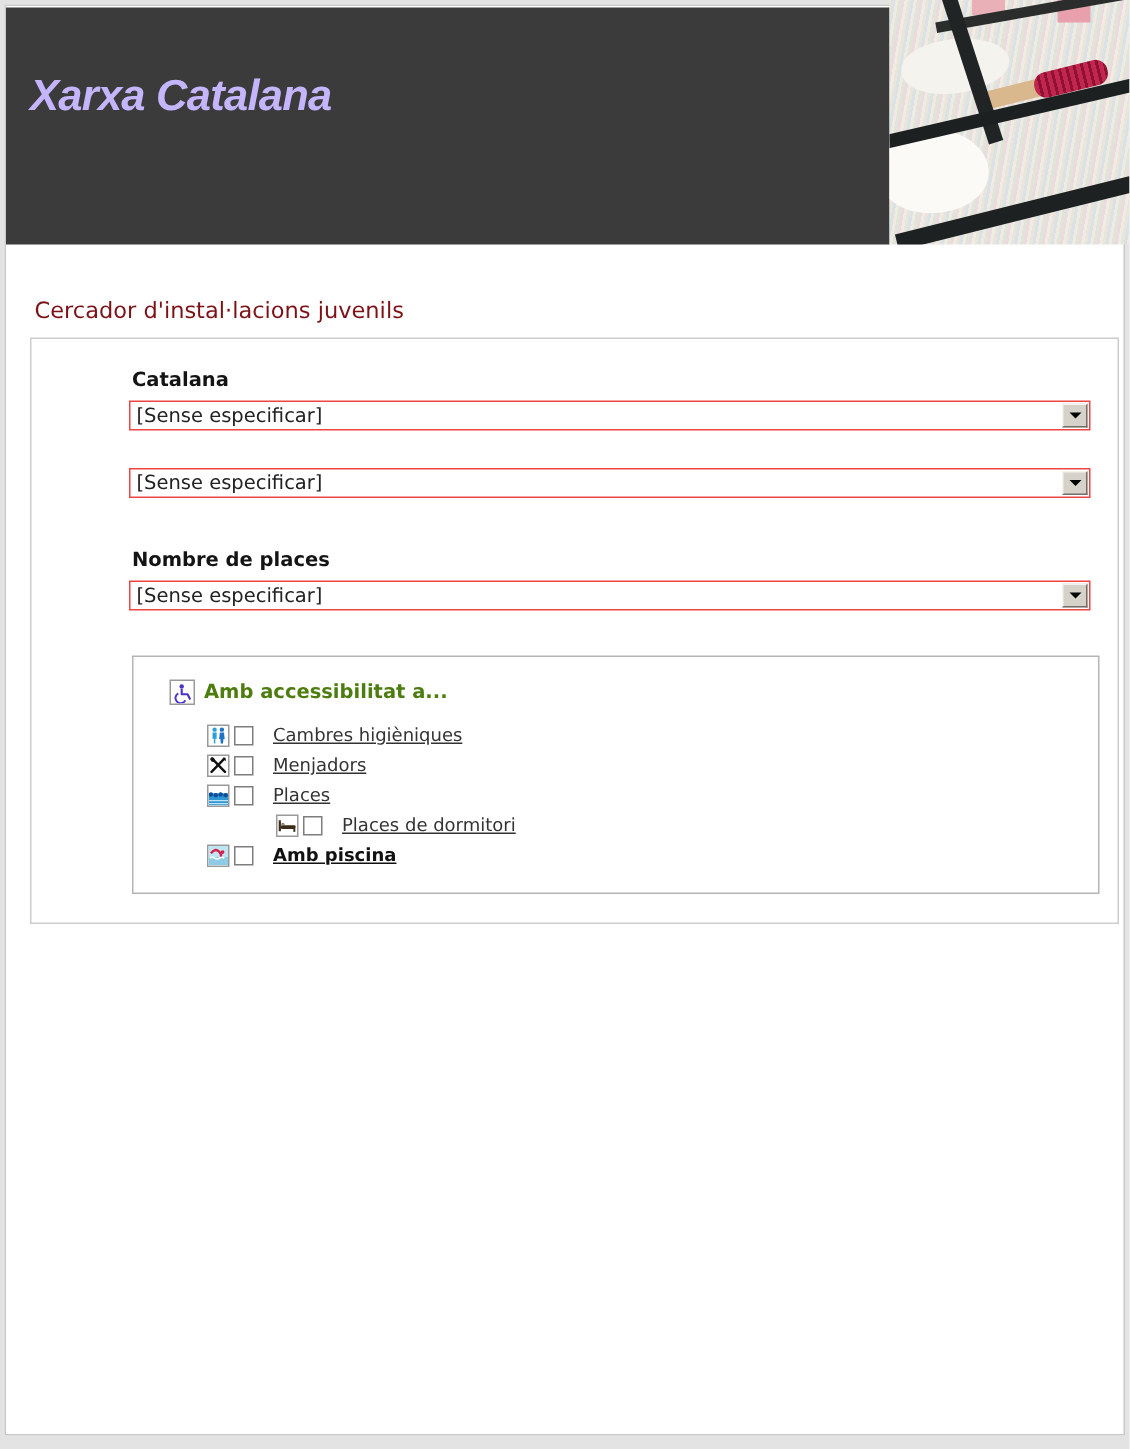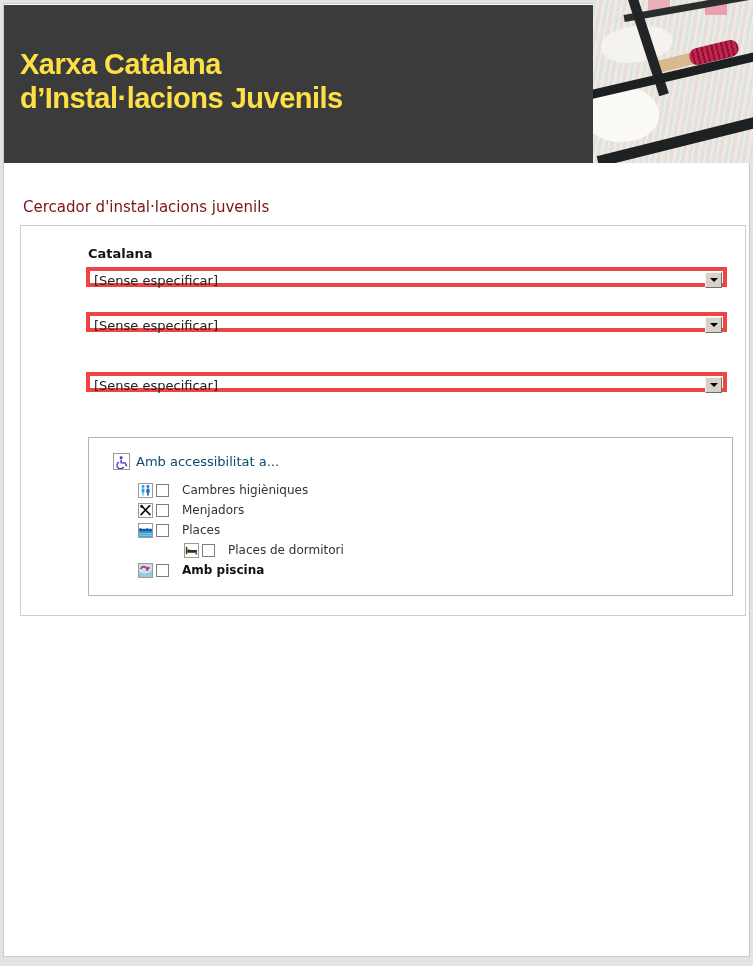--- a/index.html
+++ b/index.html
@@ -14,22 +14,22 @@
     position:absolute; left:3px; top:3px; width:747px; height:954px;
     background:#ffffff; border:1px solid #c9c9c9;
   }
   
   .header-dark {
     position:absolute; left:4px; top:5px; width:589px; height:158px;
     background:#3b3b3b;
   }
   .site-title {
     position:absolute; left:16px; top:42px;
-    color:#fde047; font-family:"Liberation Sans", sans-serif;
-    font-weight:bold; font-size:29px; line-height:34px; letter-spacing:-0.5px;
+    color:#c4b5fd; font-family:"Liberation Sans", sans-serif;
+    font-weight:bold; font-size:29px; line-height:34px; letter-spacing:-0.5px;font-style:italic;
   }
   .header-photo {
     position:absolute; left:593px; top:0; width:160px; height:163px;
     overflow:hidden;
     background:
       repeating-linear-gradient(100deg,
         #eae5db 0 2px, #d9e2e6 2px 4px, #f1eae3 4px 6px,
         #dde6d8 6px 8px, #ecdade 8px 10px, #efece4 10px 12px);
   }
   .ph { position:absolute; }
@@ -57,21 +57,21 @@
   }
   .main-box {
     position:absolute; left:20px; top:225px; width:726px; height:391px;
     border:1px solid #cdcdcd; background:#fff;
   }
   .field { position:absolute; left:65px; width:641px; }
   .field-0 { top:20px; } .field-1 { top:80px; } .field-2 { top:140px; }
   .field-label { font-size:13px; font-weight:bold; color:#141414; margin-left:2px; }
   .select {
     margin-top:6px; position:relative; height:20px; width:641px;
-    background:#fff; border:4px solid #ef4444; cursor:default;
+    background:#fff; border:1px solid #ef4444; cursor:default;
   }
   .select-value {
     position:absolute; left:4px; top:2px; font-size:13px; color:#222;
     white-space:nowrap;
   }
   .select-arrow {
     position:absolute; right:1px; top:1px; width:17px; height:16px;
     background:#d6d2ca;
     border:1px solid; border-color:#f5f3ef #716f6a #716f6a #f5f3ef;
     display:flex; align-items:center; justify-content:center;
@@ -87,41 +87,40 @@
     position:absolute; left:67px; top:211px; width:645px; height:159px;
     border:1px solid #b5b5b5; background:#fff;
   }
   .access-head { position:absolute; left:24px; top:15px; display:flex; align-items:center; }
   .icon-frame {
     display:inline-flex; align-items:center; justify-content:center;
     width:17px; height:17px; background:#fff; border:1px solid #9a9a9a;
     overflow:hidden;
   }
   .icon-frame.small { width:15px; height:15px; }
-  .access-head-label { margin-left:6px; font-size:13px; font-weight:normal; color:#0c4a6e; }
+  .access-head-label { margin-left:6px; font-size:13px; font-weight:bold; color:#4d7c0f; }
   .access-row { position:absolute; left:49px; height:16px; display:flex; align-items:center; }
   .row-0 { top:44px; } .row-1 { top:64px; } .row-2 { top:84px; }
   .row-3 { top:104px;padding-left:46px; } .row-4 { top:124px;justify-content:center; }
   .cb {
     width:13px; height:13px; background:#fff; border:1px solid #7e7e7e;
     margin-left:3px; cursor:pointer;
   }
-  .cb-label { margin-left:13px; font-size:12px; color:#333; }
+  .cb-label { margin-left:13px; font-size:12px; color:#333;text-decoration:underline; }
   .cb-label.bold { font-weight:bold; color:#111; }
   svg { display:block; }
 </style>
 </head>
 <body>
 
 <div class="page"></div>
 
 <div class="header-dark">
   <div class="site-title">
     <div>Xarxa Catalana</div>
-    <div>d’Instal·lacions Juvenils</div>
   </div>
 </div>
 <div class="header-photo">
   <div class="ph pink1"></div>
   <div class="ph pink2"></div>
   <div class="ph pillow1"></div>
   <div class="ph slat"></div>
   <div class="ph coil"></div>
   <div class="ph pillow2"></div>
   <div class="ph bar bar4"></div>
@@ -147,20 +146,21 @@
   <div class="field field-1">
     <div class="select">
       <span class="select-value">[Sense especificar]</span>
       <span class="select-arrow">
           <i></i>
         </span>
     </div>
   </div>
 
   <div class="field field-2">
+    <div class="field-label">Nombre de places</div>
     <div class="select">
       <span class="select-value">[Sense especificar]</span>
       <span class="select-arrow">
           <i></i>
         </span>
     </div>
   </div>
 
   <div class="access-box">
 

